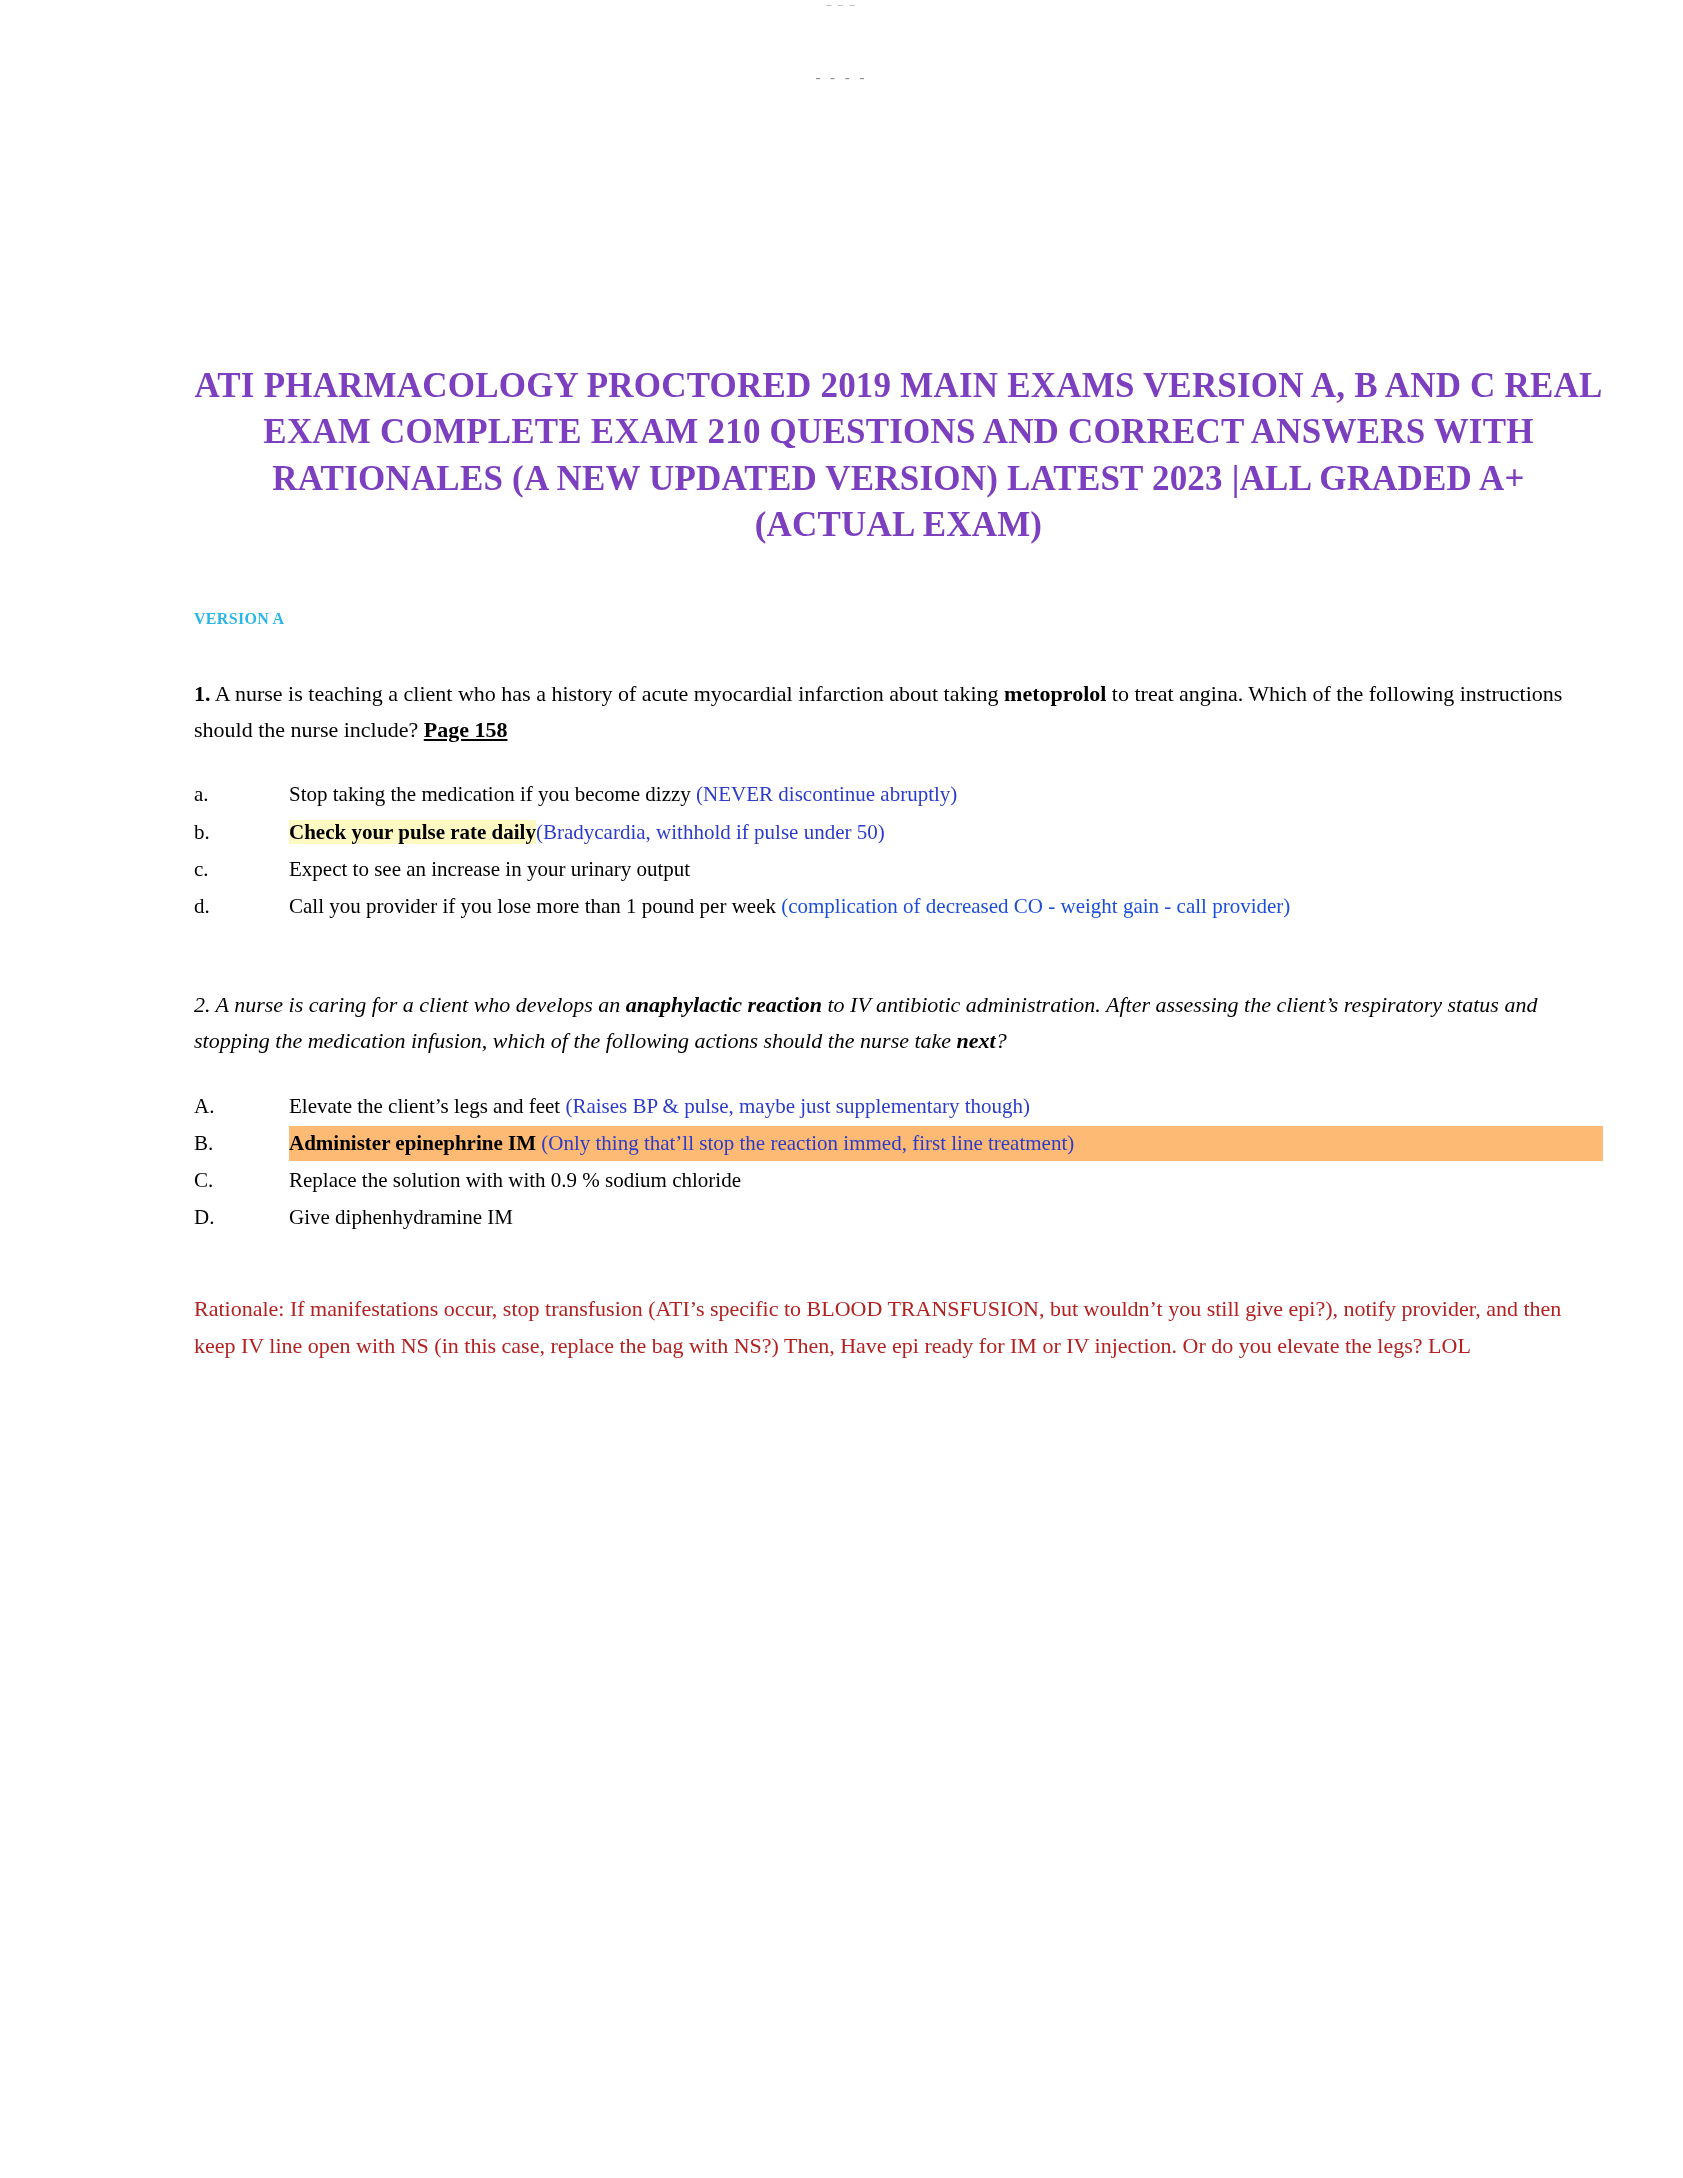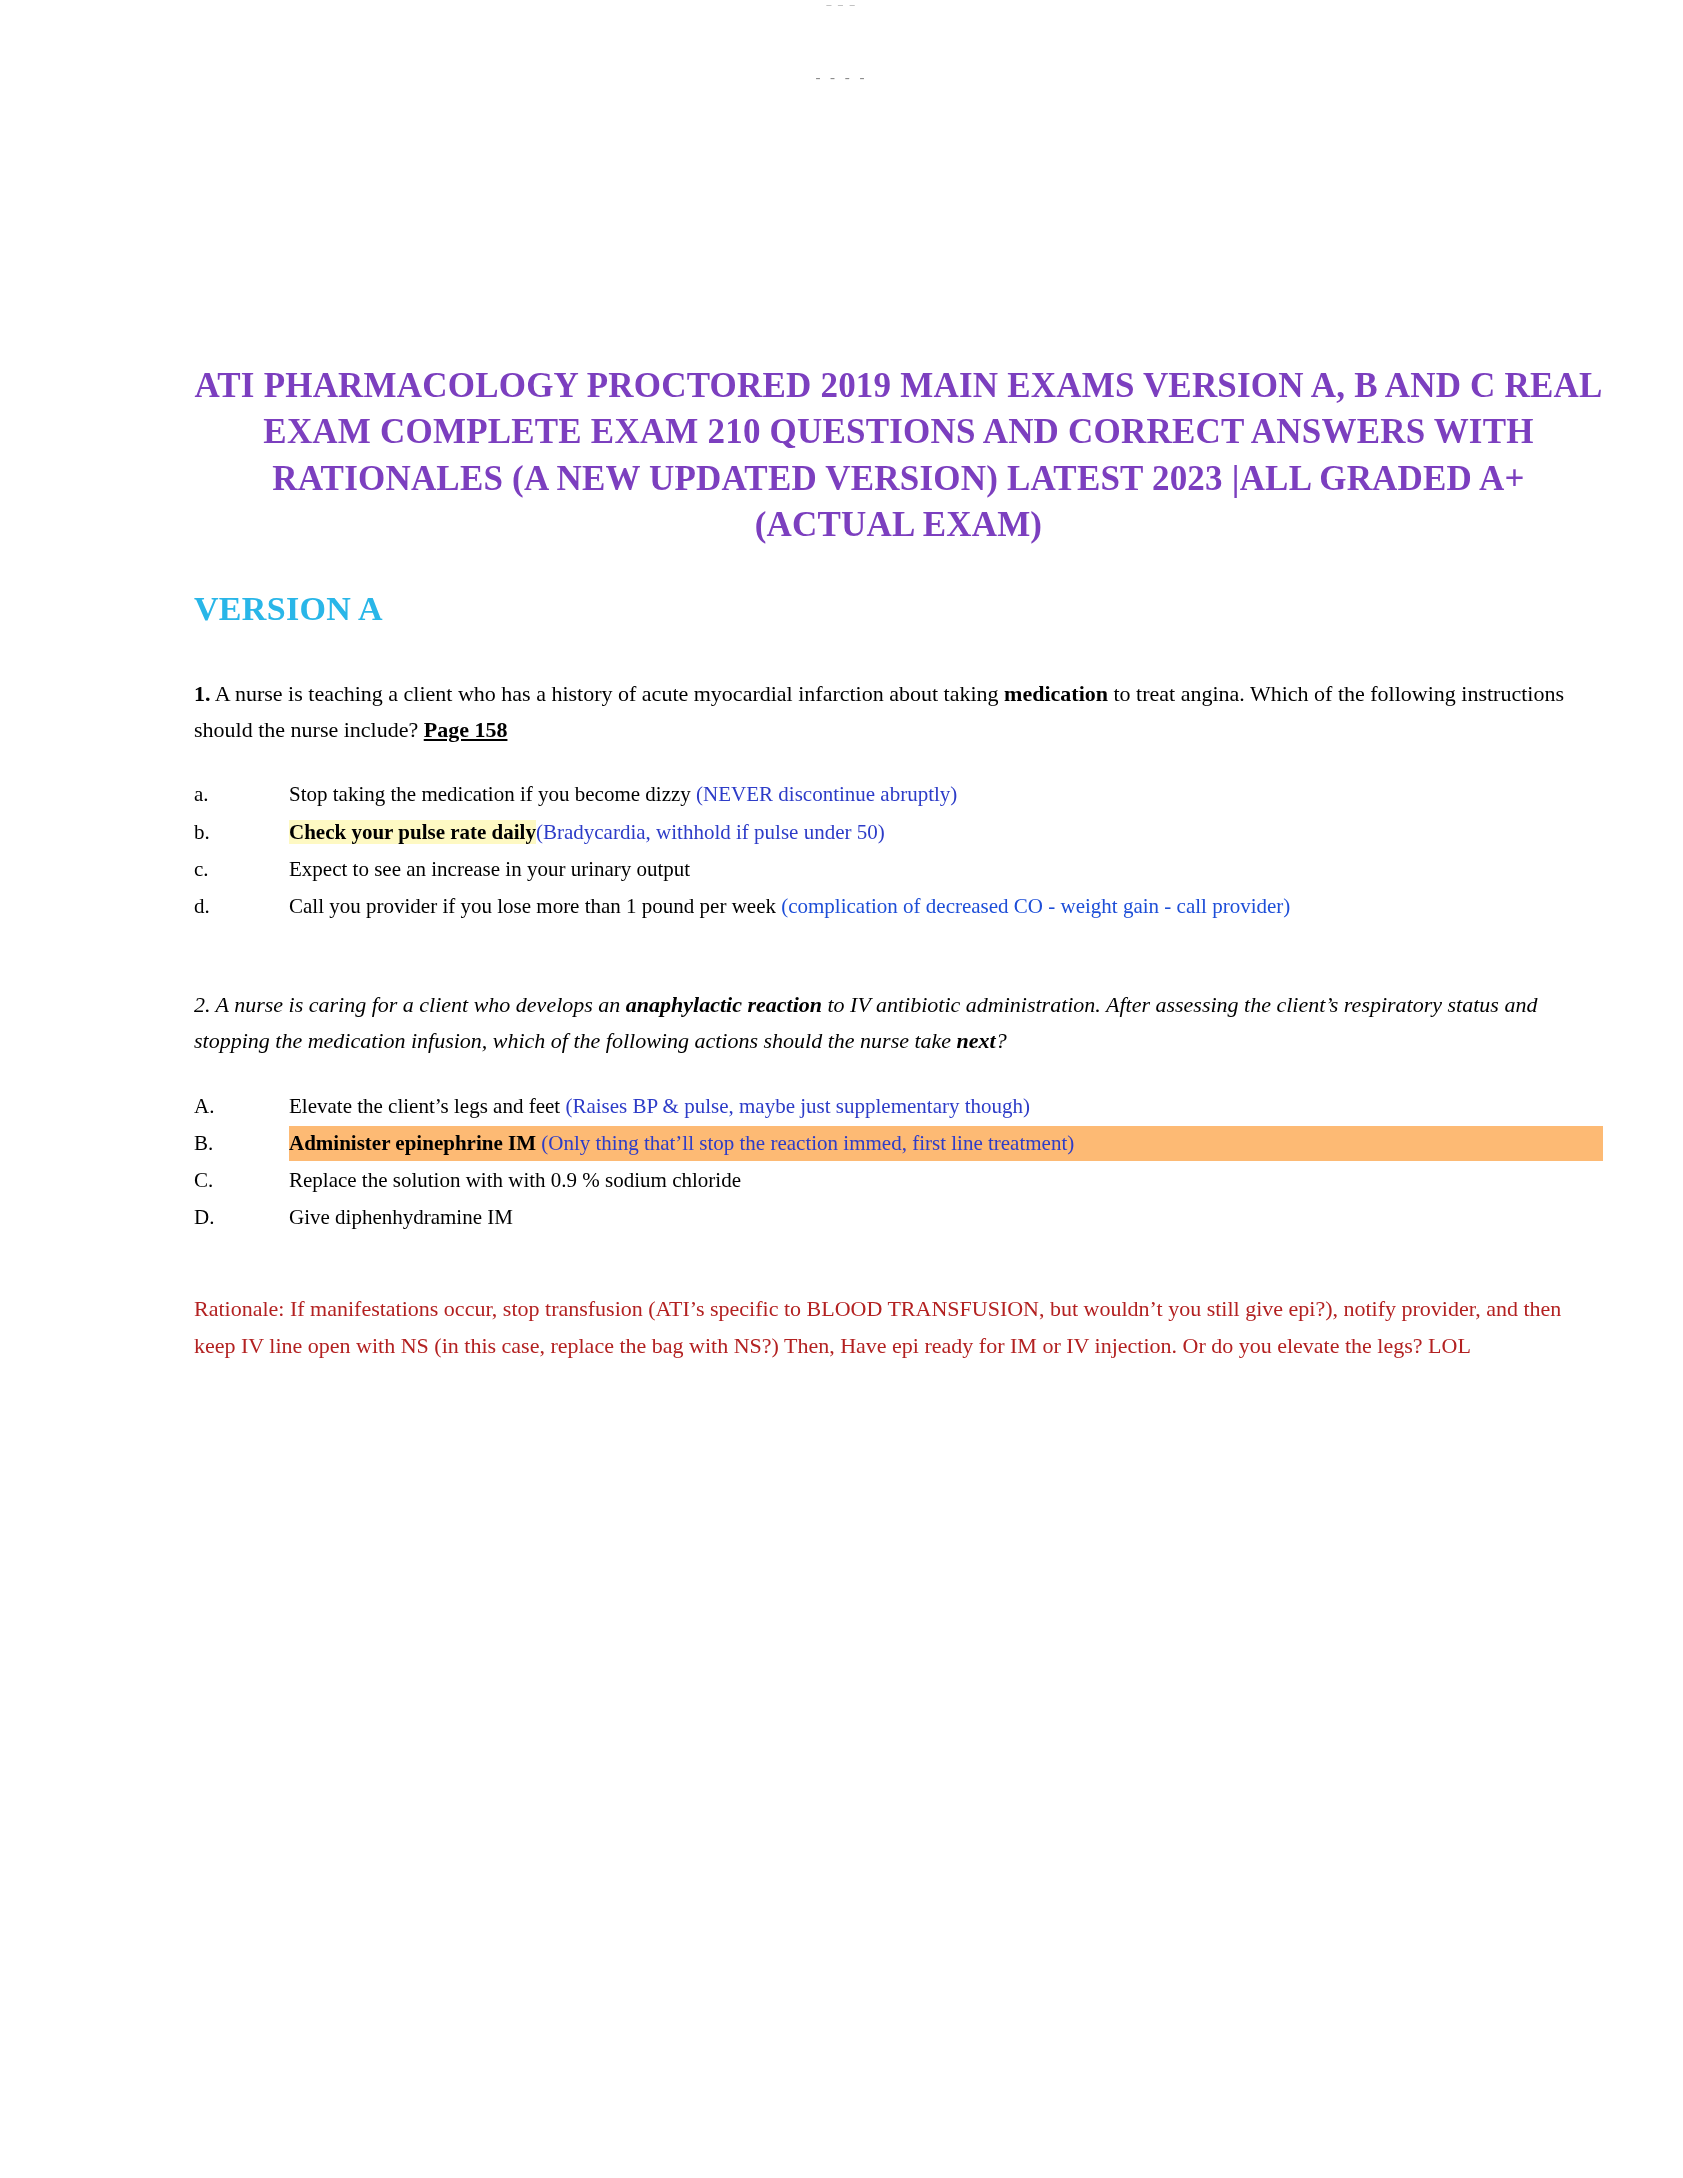--- a/index.html
+++ b/index.html
@@ -43,22 +43,22 @@
     font-weight: bold;
     font-size: 35px;
     line-height: 1.33;
     text-align: center;
     margin: 277px 0 0 0;
     letter-spacing: 0.2px;
   }
   .version-head {
     color: #29b6e8;
     font-weight: bold;
-    font-size: 34px;
-    margin-top: 41px;
+    font-size: 16px;
+    margin-top: 61px;
     letter-spacing: 0.3px;
   }
   .q-block {
     margin-top: 48px;
     font-size: 22px;
     line-height: 1.62;
     text-align: left;
   }
   .q-block.q2 {
     margin-top: 63px;
@@ -122,21 +122,21 @@
     <div class="m2">- - - -</div>
   </div>
 
   <div class="content">
 
     <h1 class="doc-title">ATI PHARMACOLOGY PROCTORED 2019 MAIN EXAMS VERSION A, B AND C REAL EXAM COMPLETE EXAM 210 QUESTIONS AND CORRECT ANSWERS WITH RATIONALES (A NEW UPDATED VERSION) LATEST 2023 |ALL GRADED A+ (ACTUAL EXAM)</h1>
 
     <div class="version-head">VERSION A</div>
 
     <div class="q-block q1">
-      <b>1.</b><span> A nurse is teaching a client who has a history of acute myocardial infarction about taking </span><b>medication</b><span> to treat angina. Which of the following instructions should the nurse include? </span><b class="u">Page 158</b>
+      <b>1.</b><span> A nurse is teaching a client who has a history of acute myocardial infarction about taking </span><b>metoprolol</b><span> to treat angina. Which of the following instructions should the nurse include? </span><b class="u">Page 158</b>
     </div>
 
     <div class="opts">
       <div class="opt-row">
         <span class="opt-letter">a.</span>
         <span class="opt-text"><span>Stop taking the medication if you become dizzy </span><span class="paren">(NEVER discontinue abruptly)</span></span>
       </div>
 
       <div class="opt-row">
         <span class="opt-letter">b.</span>

